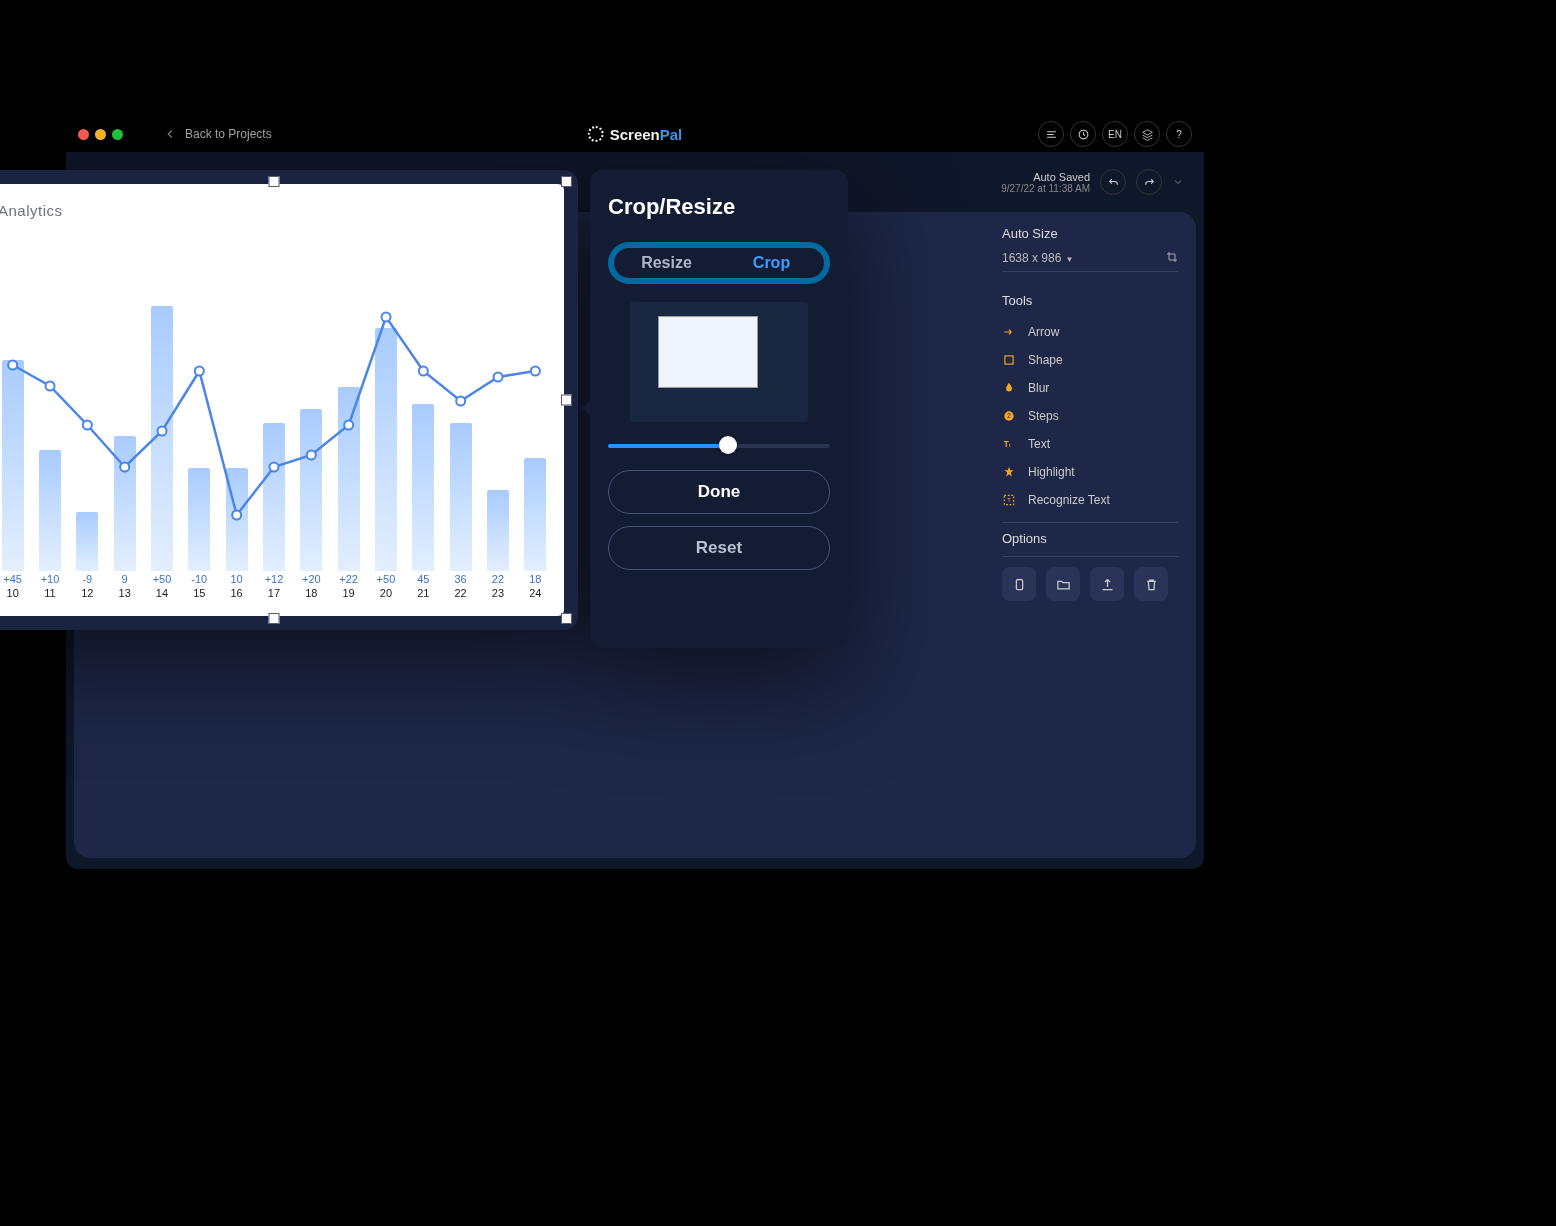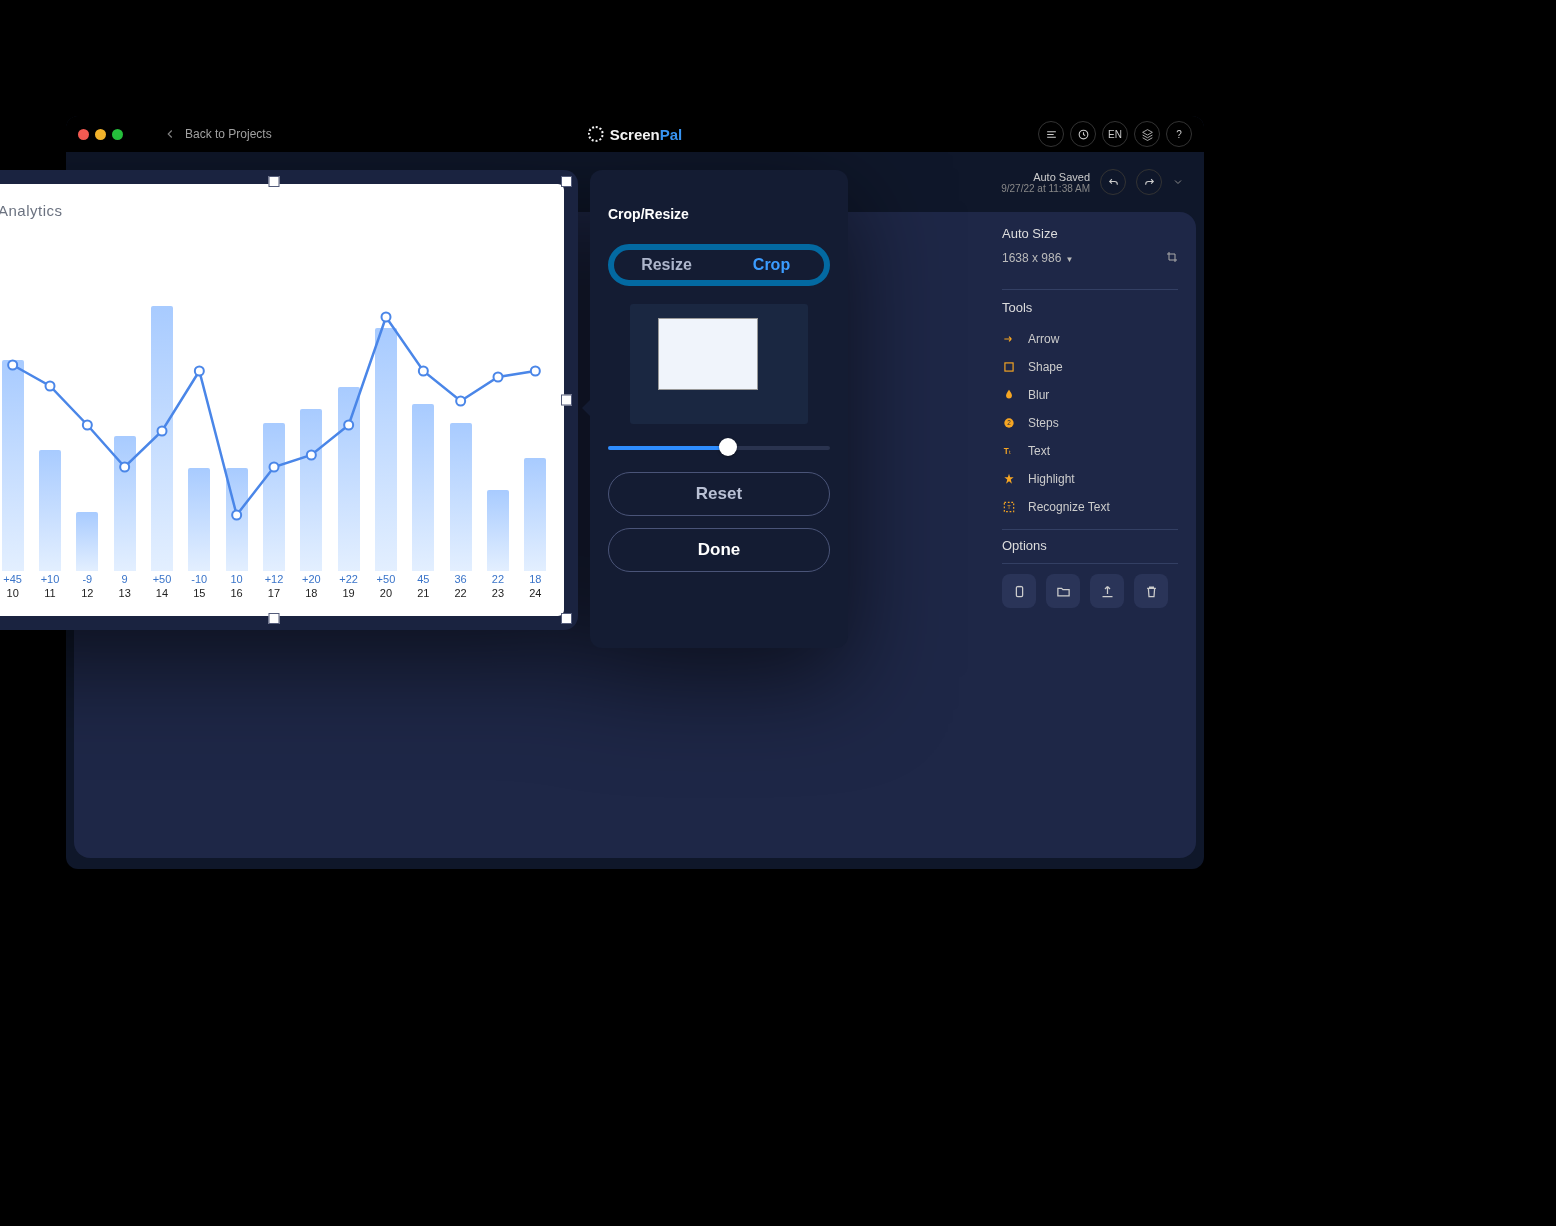--- a/index.html
+++ b/index.html
@@ -60,21 +60,21 @@
 }
 
 
 .right-panel {
   position:absolute;
   right: 18px; top: 14px;
   width: 176px;
   color:#ddd;
 }
 .rp-section-title{ font-size:13px; color:#ddd; margin-bottom:10px;}
-.rp-size-row{ display:flex; align-items:flex-start; justify-content:space-between; font-size:12px; color:#bbb; margin-bottom:10px; padding-bottom:24px; border-bottom: 1px solid #333f63;}
+.rp-size-row{ display:flex; align-items:flex-start; justify-content:space-between; font-size:12px; color:#bbb; margin-bottom:21px; padding-bottom:6px; border-bottom: 1px solid #333f63;}
 .rp-size-row .caret{font-size:8px; margin-left:4px;}
 .rp-size-row svg{ width:12px;height:12px;stroke:#aaa;fill:none;}
 hr.sep{ border:none; border-top:1px solid #333f63; margin:8px 0;}
 .tool-item{ display:flex; align-items:flex-end; gap:12px; font-size:12px; color:#ccc; padding:7px 0; cursor:pointer;}
 .tool-item .ic{ width:14px;height:14px; display:flex;align-items:center;justify-content:center;}
 .opt-buttons{ display:flex; gap:10px; margin-top:10px;}
 .opt-btn{ width:34px;height:34px;border-radius:8px;background:#2a3458;display:flex;align-items:center;justify-content:center;cursor:pointer;}
 .opt-btn svg{width:15px;height:15px;stroke:#ccc;fill:none;}
 
 
@@ -117,21 +117,21 @@
   margin-left: 12px;
   background:#141c33;
   border-radius:12px;
   padding:24px 18px 22px 18px;
   position:relative;
 }
 .dialog::before{
   content:''; position:absolute; left:-8px; top:48%; width:0;height:0;
   border-right:9px solid #141c33; border-top:9px solid transparent; border-bottom:9px solid transparent;
 }
-.dialog-title{ color:#fff; font-size:14px; font-weight:600; margin-bottom:22px;margin-top:12px;}
+.dialog-title{ color:#fff; font-size:22px; font-weight:600; margin-bottom:22px;}
 .seg{ display:flex; border:6px solid #0369a1; border-radius:24px; overflow:hidden; height:42px;}
 .seg-btn{ flex:1; display:flex; align-items:center; justify-content:center; font-size:16px; font-weight:600; color:#aeb6cc; cursor:pointer;}
 .seg-btn.active{ color:#3b9cff; }
 .preview{ margin:18px auto 0 auto; width:178px; height:120px; background:#1a2741; border-radius:3px; position:relative; padding:6px;}
 .preview .mini{ position:absolute; left:28px; top:14px; width:100px;height:72px; background:#f0f4fb; border:1px solid #999;}
 .slider-wrap{ margin:18px 0 20px 0; height:10px; position:relative;}
 .slider-track{ position:absolute; left:0; right:0; top:4px; height:4px; background:#2a334f; border-radius:2px;}
 .slider-fill{ position:absolute; left:0; top:4px; height:4px; background:#2e8dff; border-radius:2px; width:54%;}
 .slider-thumb{ position:absolute; top:-4px; left:54%; transform:translateX(-50%); width:18px;height:18px; background:#fff; border-radius:50%; box-shadow:0 1px 3px rgba(0,0,0,0.4);}
 .dlg-btn{ width:100%; height:44px; border:1px solid #4a5478; border-radius:22px; display:flex; align-items:center; justify-content:center; color:#b9c0d4; font-size:17px; font-weight:600; margin-bottom:12px; cursor:pointer;}
@@ -435,16 +435,16 @@
       <div class="seg-btn active">Crop</div>
     </div>
     <div class="preview">
       <div class="mini"></div>
     </div>
     <div class="slider-wrap">
       <div class="slider-track"></div>
       <div class="slider-fill" id="slider-fill" style="width: 54%;"></div>
       <div class="slider-thumb" id="slider-thumb" style="left: 54%;"></div>
     </div>
+    <div class="dlg-btn done">Done</div>
     <div class="dlg-btn">Reset</div>
-    <div class="dlg-btn done">Done</div>
   </div>
 </div>
 
 </body></html>

